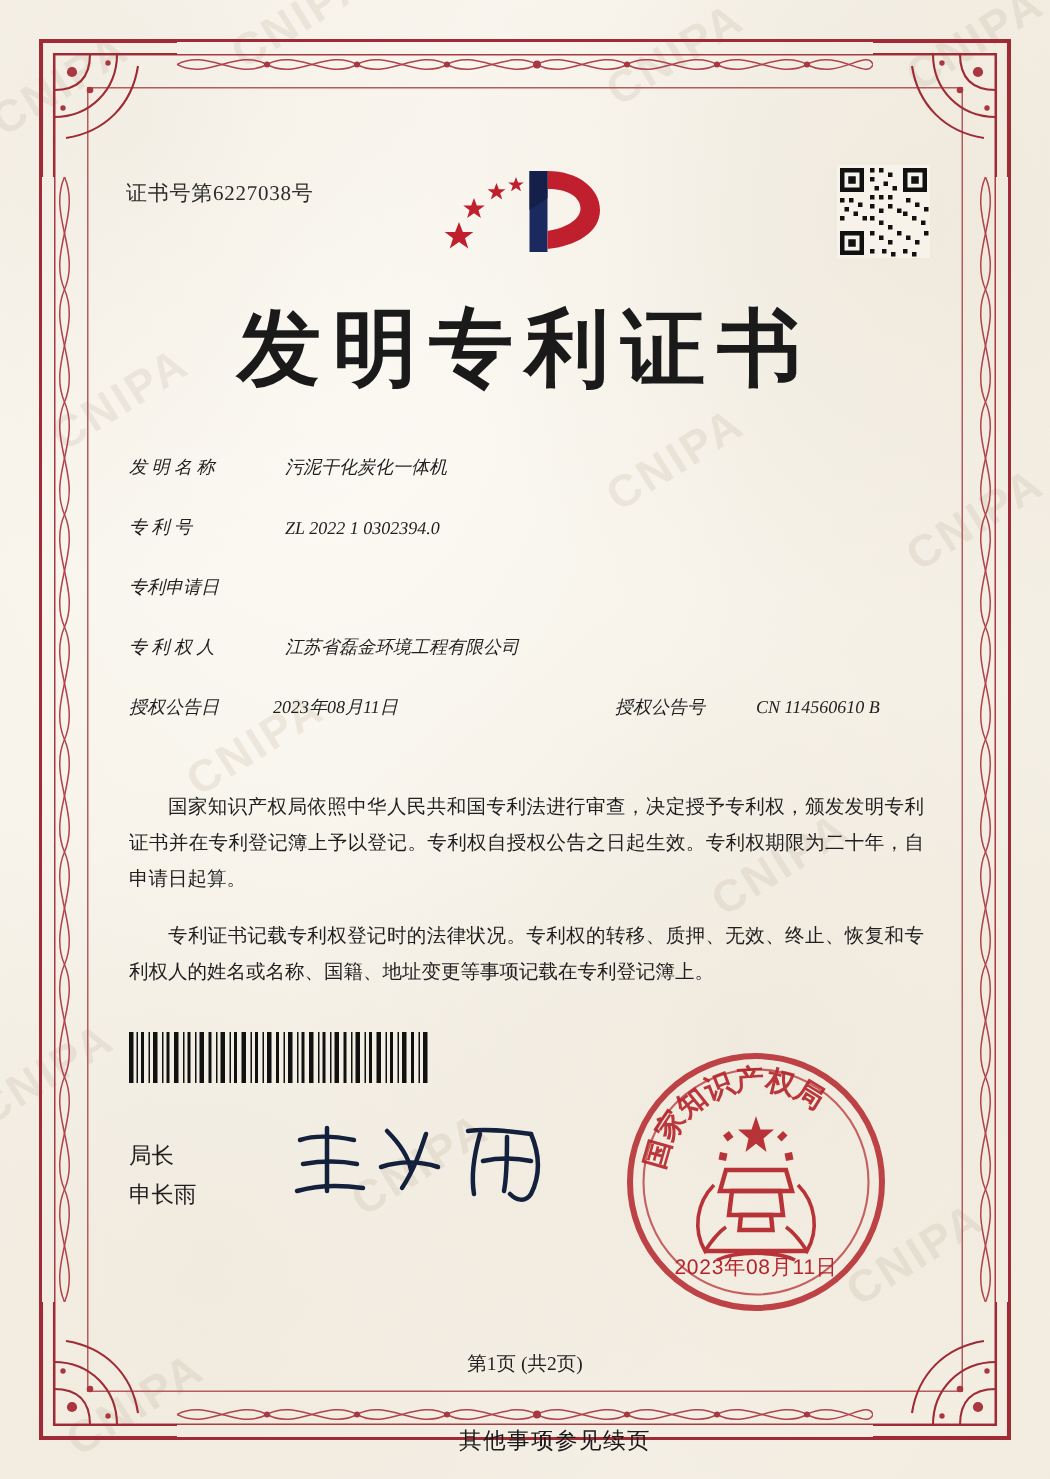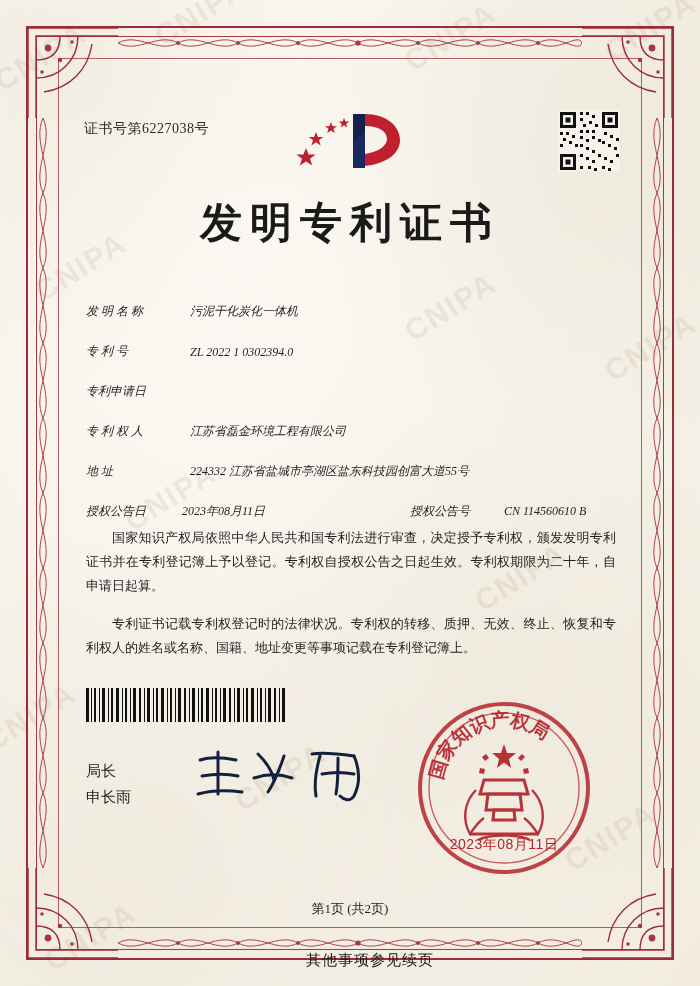--- a/index.html
+++ b/index.html
@@ -130,21 +130,21 @@
     height: 62px;
   }
   #qr-code svg { display:block; }
 
   #main-title {
     position: absolute;
     left: 0;
     right: 0;
     top: 137px;
     text-align: center;
-    font-size: 42px;
+    font-size: 56px;
     letter-spacing: 8px;
     color: #1a1a1a;
     font-family: "DejaVu Serif", serif;
     font-weight: bold;
   }
 
   #fields {
     position: absolute;
     left: 28px;
     right: 28px;
@@ -502,24 +502,20 @@
       <div class="field-row">
         <div class="field-label">专 利 号</div>
         <div class="field-value">ZL 2022 1 0302394.0</div>
       </div>
       <div class="field-row">
         <div class="field-label">专利申请日</div>
       </div>
       <div class="field-row">
         <div class="field-label">专 利 权 人</div>
         <div class="field-value">江苏省磊金环境工程有限公司</div>
-      </div>
-      <div class="field-row">
-        <div class="field-label">地 址</div>
-        <div class="field-value">224332 江苏省盐城市亭湖区盐东科技园创富大道55号</div>
       </div>
       <div class="field-row two-col">
         <div class="field-label">授权公告日</div>
         <div class="field-value" style="flex:0 0 210px;">2023年08月11日</div>
         <div class="col-right">
           <div class="field-label2">授权公告号</div>
           <div class="field-value">CN 114560610 B</div>
         </div>
       </div>
     </div>

